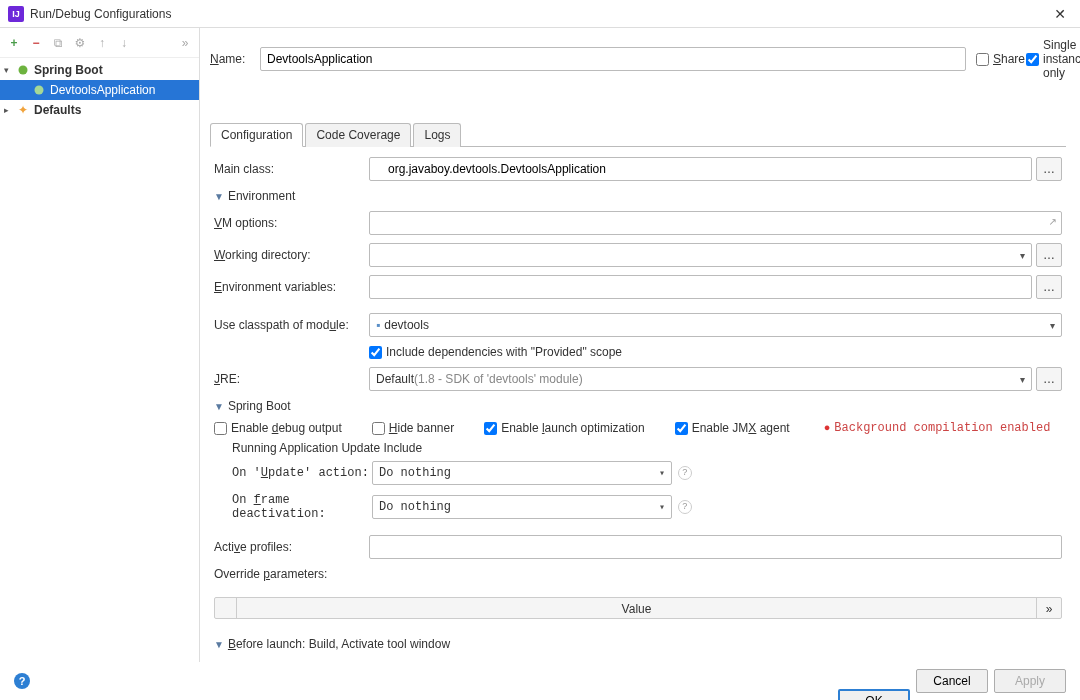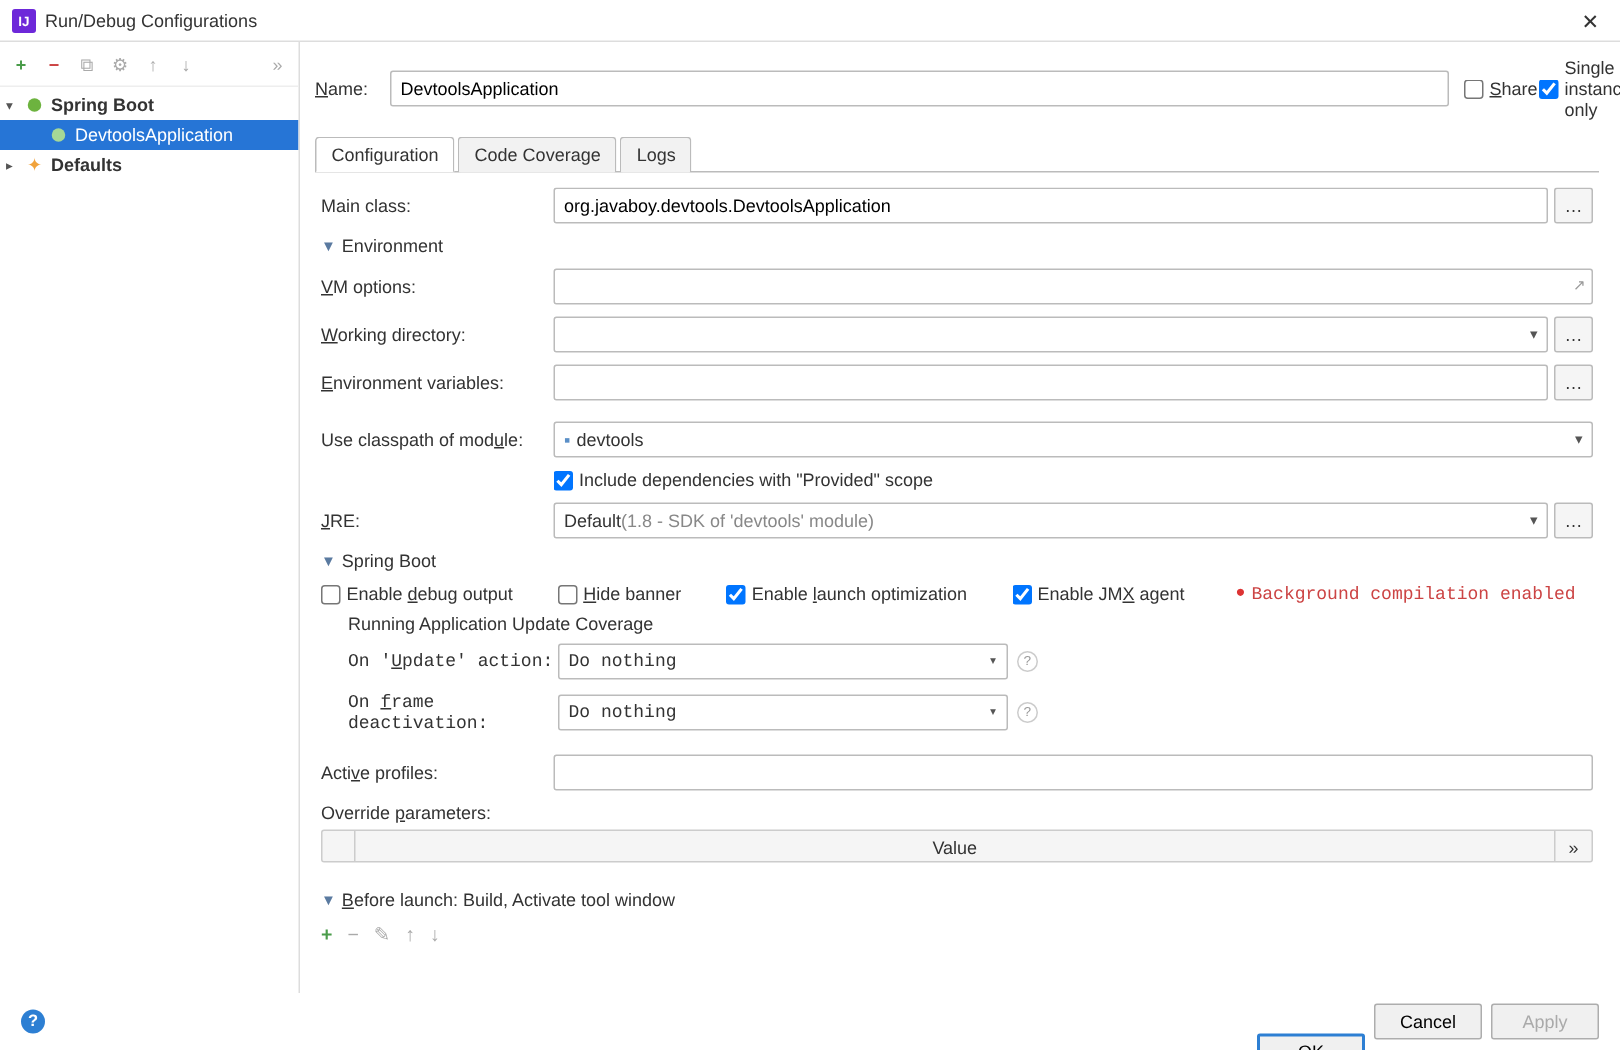--- a/index.html
+++ b/index.html
@@ -18,28 +18,28 @@
 .tree-item .node-icon { width: 14px; height: 14px; margin-right: 4px; display: inline-flex; align-items: center; justify-content: center; }
 .tree-item .bold { font-weight: bold; }
 .tree-item.selected { background: #2675d6; color: #fff; }
 .tree-child { padding-left: 32px; }
 .main { flex: 1; display: flex; flex-direction: column; padding: 10px 14px 8px 10px; overflow: hidden; }
 .namerow { display: flex; align-items: center; gap: 10px; margin-bottom: 10px; }
 .namerow label { width: 40px; }
 .namerow input { flex: 1; height: 24px; border: 1px solid #bbb; padding: 0 6px; border-radius: 2px; }
 .check { display: flex; align-items: center; gap: 4px; }
 .check input { width: 13px; height: 13px; }
-.tabs { display: flex; border-bottom: 1px solid #bbb; margin-bottom: 10px; }
+.tabs { display: flex; border-bottom: 1px solid #bbb; margin-bottom: 10px; margin-top: 32px; }
 .tab { padding: 4px 10px; border: 1px solid #bbb; border-bottom: none; background: #f2f2f2; border-radius: 3px 3px 0 0; margin-right: 2px; cursor: pointer; position: relative; top: 1px; }
 .tab.active { background: #fff; border-bottom: 1px solid #fff; }
 .formarea { flex: 1; overflow-y: auto; padding: 0 4px; }
 .row { display: flex; align-items: center; margin-bottom: 8px; }
 .row .lbl { width: 155px; }
 .row .field { flex: 1; display: flex; gap: 4px; }
-.txt { flex: 1; height: 24px; border: 1px solid #bbb; border-radius: 2px; padding: 0 6px; font-size: 12px; background: #fff; position: relative; }
+.txt { flex: 1; height: 24px; border: 1px solid #bbb; border-radius: 2px; padding: 0 18px; font-size: 12px; background: #fff; position: relative; }
 .txt.expand::after { content: '↗'; position: absolute; right: 4px; top: 4px; color: #999; font-size: 10px; }
 .drop { flex: 1; height: 24px; border: 1px solid #bbb; border-radius: 2px; padding: 0 6px; display: flex; align-items: center; background: #fff; position: relative; cursor: pointer; }
 .drop::after { content: '▾'; position: absolute; right: 6px; color: #555; font-size: 10px; }
 .btn-dots { width: 26px; height: 24px; border: 1px solid #bbb; border-radius: 2px; background: #f5f5f5; display: flex; align-items: center; justify-content: center; cursor: pointer; }
 .grp { margin: 8px 0 8px 0; }
 .grp-header { display: flex; align-items: center; color: #333; margin-bottom: 8px; cursor: pointer; }
 .grp-header .tri { color: #5a7aa0; margin-right: 4px; font-size: 10px; }
 .checkrow { display: flex; gap: 30px; margin-bottom: 6px; flex-wrap: wrap; }
 .sub { margin-left: 18px; }
 .subrow { display: flex; align-items: center; margin-bottom: 8px; font-family: Liberation Mono, monospace; }
@@ -227,21 +227,21 @@
           <label class="check">
               <input type="checkbox" checked="" style="">
               <span>Enable JM<span class="u">X</span> agent</span>
             </label>
           <span class="status-err">
               <span>Background compilation enabled</span>
             </span>
         </div>
 
         <div class="sub">
-          <div style="margin:6px 0">Running Application Update Coverage</div>
+          <div style="margin:6px 0">Running Application Update Include</div>
           <div class="subrow">
             <div class="lbl">On '<span class="u">U</span>pdate' action:</div>
             <div class="drop">
                 <span>Do nothing</span>
               </div>
             <span class="help-ico">?</span>
           </div>
           <div class="subrow">
             <div class="lbl">On <span class="u">f</span>rame deactivation:</div>
             <div class="drop">
@@ -253,21 +253,21 @@
 
         <div style="height:6px"></div>
 
         <div class="row">
           <div class="lbl">Acti<span class="u">v</span>e profiles:</div>
           <div class="field">
               <input class="txt" style="">
             </div>
         </div>
 
-        <div style="margin-bottom:4px">Override <span class="u">p</span>arameters:</div>
+        <div style="margin-bottom:16px">Override <span class="u">p</span>arameters:</div>
         <div class="tablehdr">
           <div class="col" style="flex:0 0 22px"></div>
           <div class="col">Value</div>
           <div class="col">»</div>
         </div>
       </div>
 
       <div style="height:10px"></div>
 
       <div class="grp-header">

